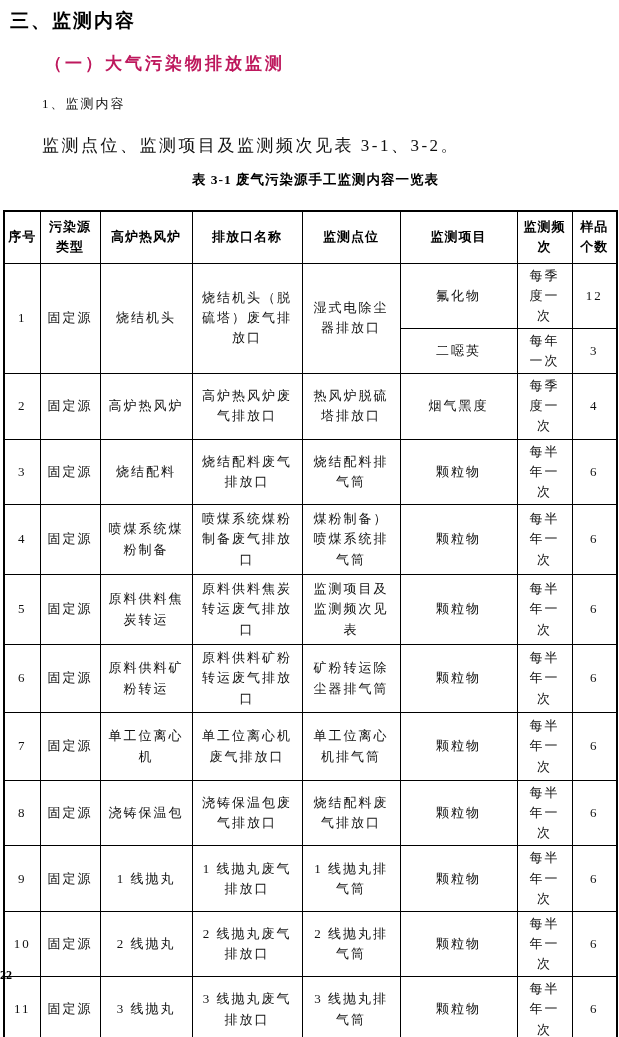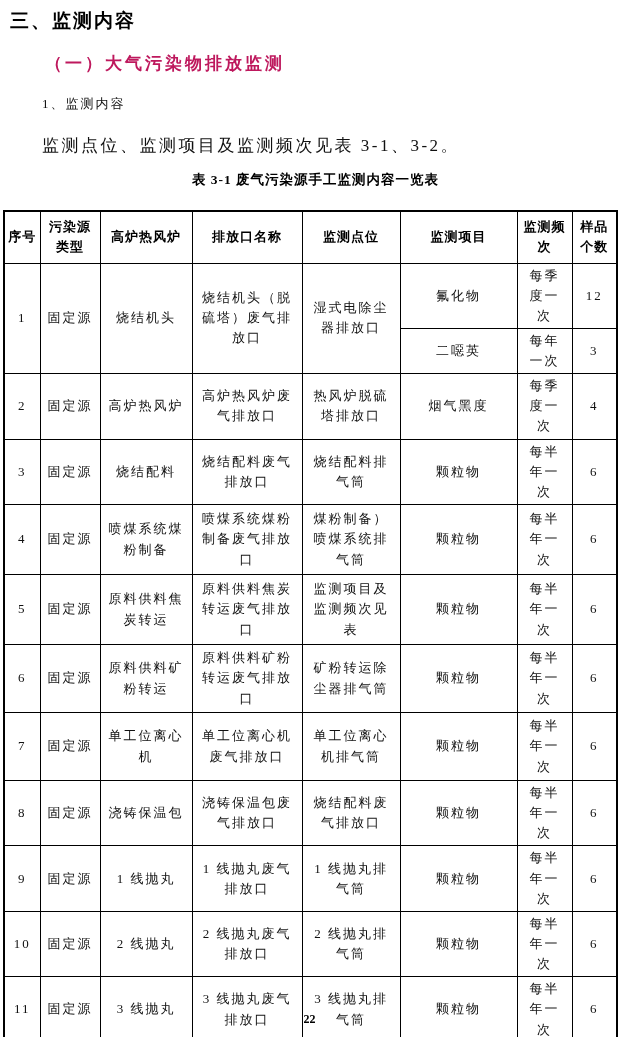--- a/index.html
+++ b/index.html
@@ -54,22 +54,21 @@
     color: #111;
     word-break: break-all;
   }
   table.monitor th {
     font-weight: bold;
     color: #000;
     letter-spacing: 1px;
     padding: 2px 2px;
   }
   .footer {
-    position: absolute; left: 0; top: 1012px; width: 619px;
-    text-align: center;
+    position: absolute; left: 0; top: 968px; width: 619px;
     font-weight: bold; font-size: 12px; color: #000;
   }
 </style>
 </head>
 <body>
 
 <div class="page">
 
   <div class="h1">三、监测内容</div>
   <div class="h2">（一）大气污染物排放监测</div>

